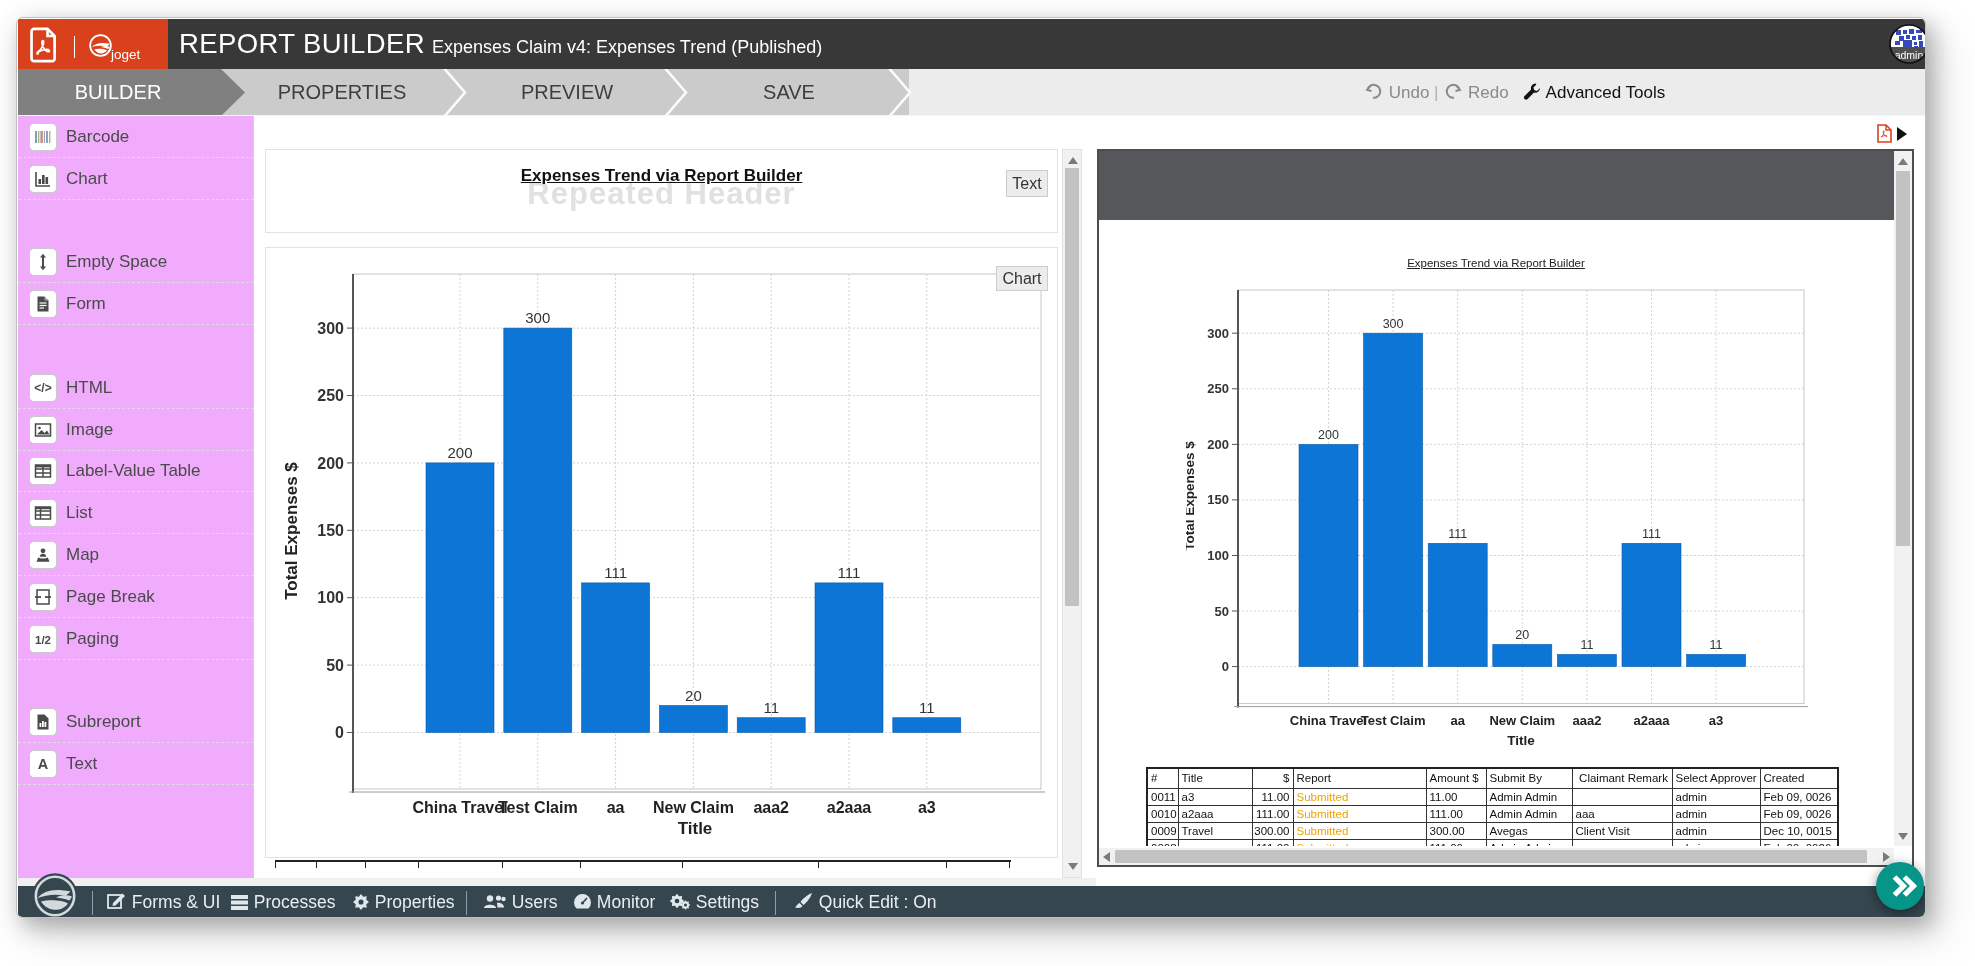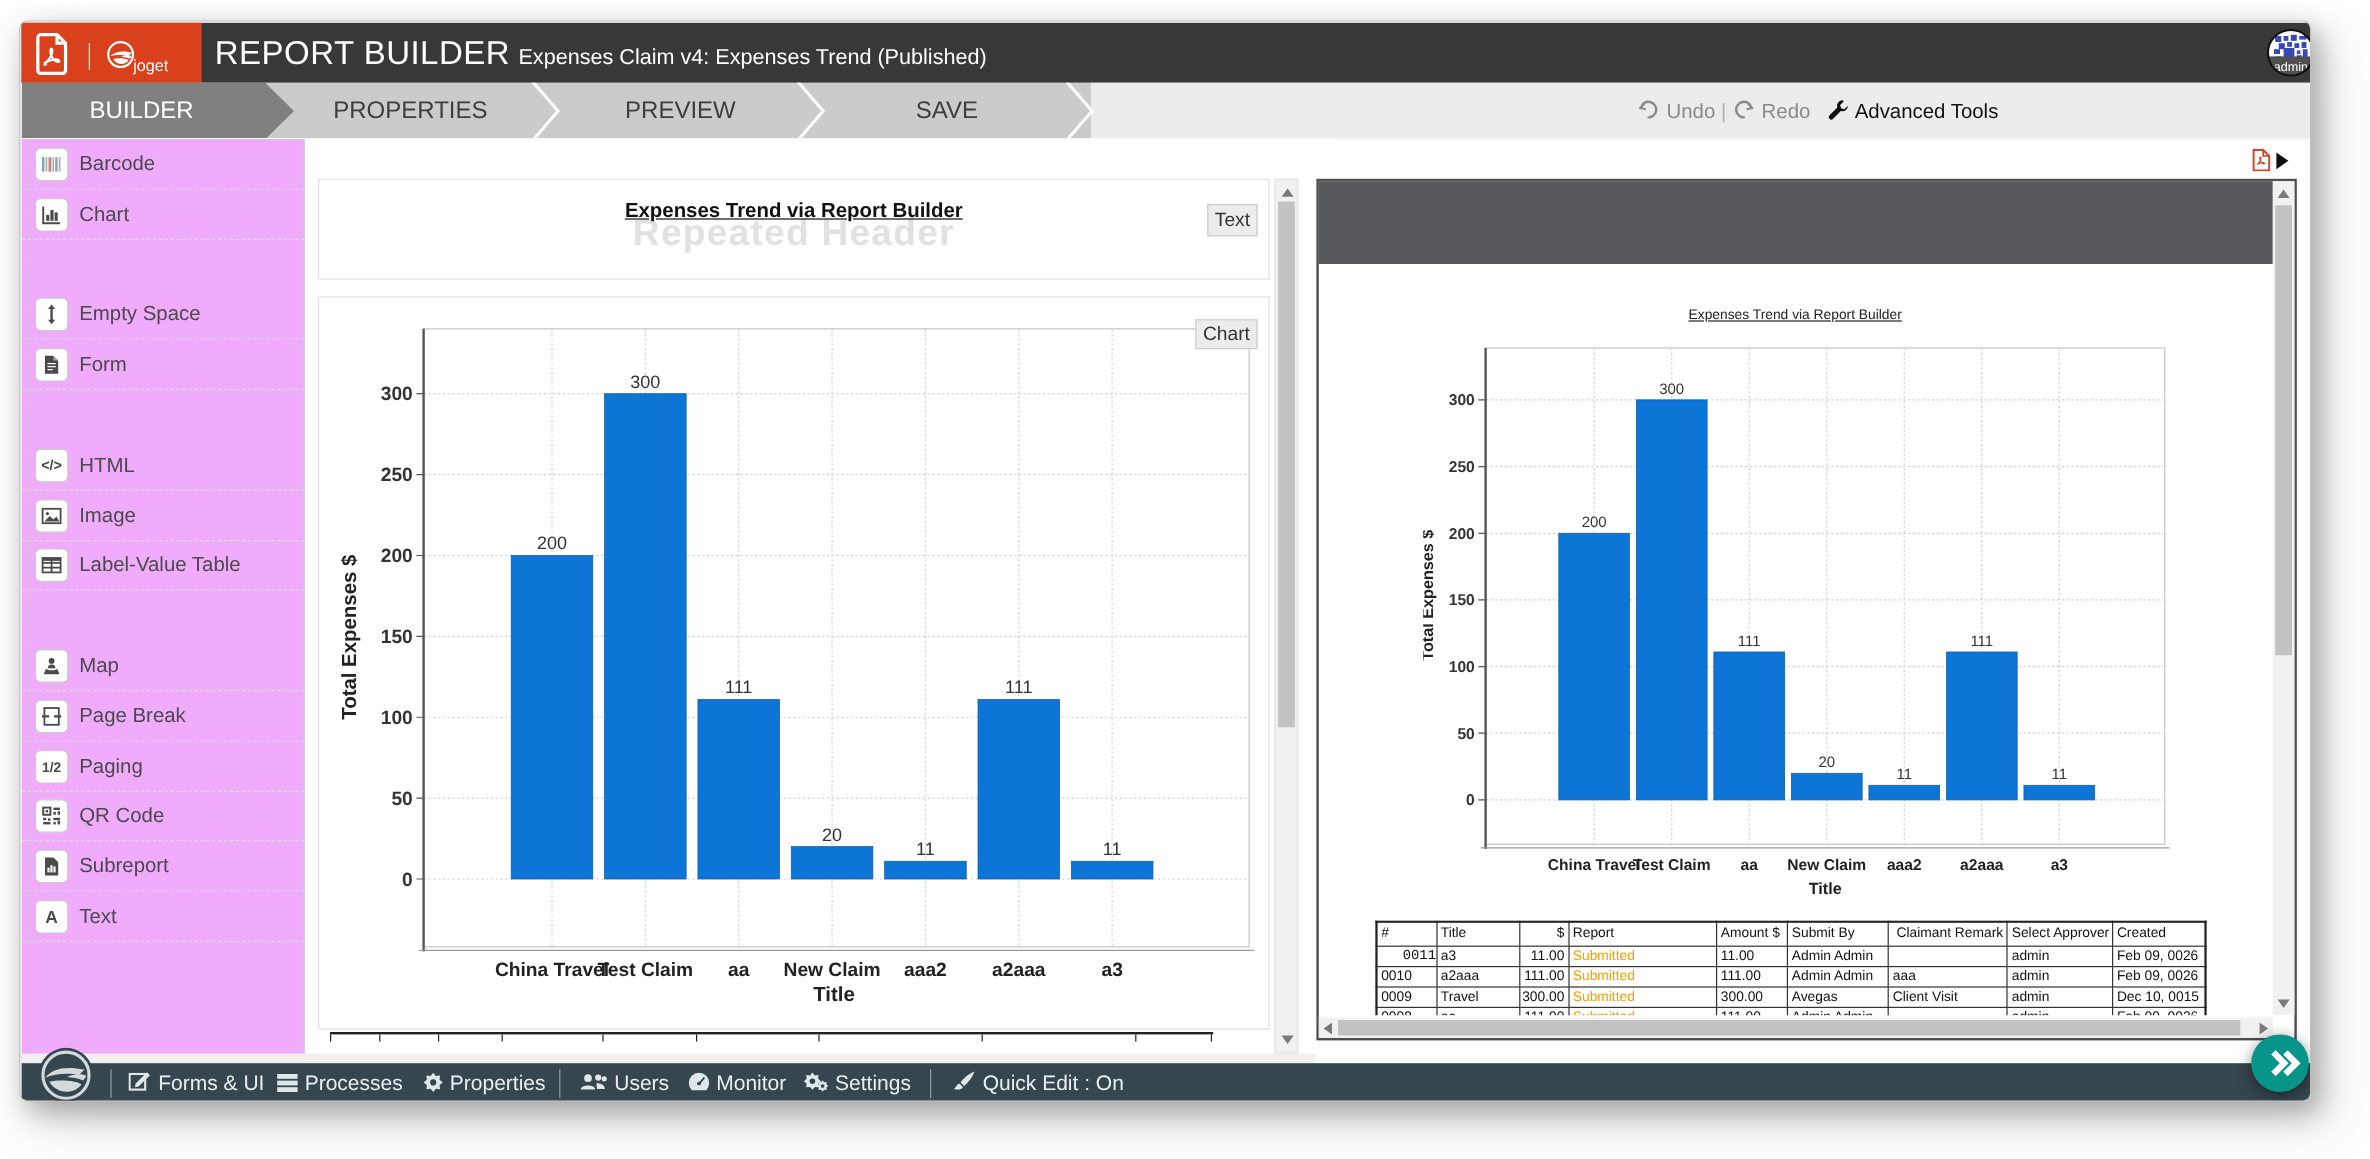--- a/index.html
+++ b/index.html
@@ -184,20 +184,32 @@
           <svg width="18" height="18" viewBox="0 0 18 18" style="position:absolute;left:4px;top:4px">
             <rect x="1.5" y="3" width="15" height="12" fill="none" stroke="#4a4a4a" stroke-width="1.5"></rect>
             <line x1="1.5" y1="7" x2="16.5" y2="7" stroke="#4a4a4a" stroke-width="1.5"></line>
             <line x1="1.5" y1="11" x2="16.5" y2="11" stroke="#4a4a4a" stroke-width="1.5"></line>
             <line x1="9" y1="3" x2="9" y2="15" stroke="#4a4a4a" stroke-width="1.5"></line>
             <rect x="1.5" y="3" width="15" height="2.4" fill="#4a4a4a"></rect>
           </svg>
         </div>
         <div class="slbl">Label-Value Table</div>
       </div>
+      <div class="sitem" style="top:376.2px">
+        <div class="sbox">
+          <svg width="18" height="18" viewBox="0 0 18 18" style="position:absolute;left:4px;top:4px">
+            <rect x="1.5" y="3" width="15" height="12" fill="none" stroke="#4a4a4a" stroke-width="1.5"></rect>
+            <line x1="1.5" y1="7" x2="16.5" y2="7" stroke="#4a4a4a" stroke-width="1.5"></line>
+            <line x1="1.5" y1="11" x2="16.5" y2="11" stroke="#4a4a4a" stroke-width="1.5"></line>
+            <line x1="6.5" y1="3" x2="6.5" y2="15" stroke="#4a4a4a" stroke-width="1.5"></line>
+            <rect x="1.5" y="3" width="15" height="2.2" fill="#4a4a4a"></rect>
+          </svg>
+        </div>
+        <div class="slbl">List</div>
+      </div>
       <div class="sitem" style="top:418.0px">
         <div class="sbox">
           <svg width="18" height="18" viewBox="0 0 18 18" style="position:absolute;left:4px;top:4px">
             <circle cx="9" cy="4.8" r="2.4" fill="#4a4a4a"></circle>
             <path d="M9 7.8 C11.3 7.8 12.2 9.3 12.2 10.8 L5.8 10.8 C5.8 9.3 6.7 7.8 9 7.8 Z" fill="#4a4a4a"></path>
             <path d="M2.5 15.8 L4.2 11.5 L7 12.5 L11 12.5 L13.8 11.5 L15.5 15.8 Z" fill="#4a4a4a"></path>
           </svg>
         </div>
         <div class="slbl">Map</div>
       </div>
@@ -211,38 +223,20 @@
         </div>
         <div class="slbl">Page Break</div>
       </div>
       <div class="sitem" style="top:501.6px">
         <div class="sbox">
           <svg width="18" height="18" viewBox="0 0 18 18" style="position:absolute;left:4px;top:4px">
             <text x="9" y="13.5" font-size="11.5" font-weight="bold" fill="#4a4a4a" text-anchor="middle" font-family="Liberation Sans">1/2</text>
           </svg>
         </div>
         <div class="slbl">Paging</div>
-      </div>
-      <div class="sitem" style="top:543.4px">
-        <div class="sbox">
-          <svg width="18" height="18" viewBox="0 0 18 18" style="position:absolute;left:4px;top:4px">
-            <rect x="2" y="2" width="6" height="6" fill="none" stroke="#4a4a4a" stroke-width="1.6"></rect>
-            <rect x="4" y="4" width="2" height="2" fill="#4a4a4a"></rect>
-            <rect x="10.5" y="2" width="5.5" height="2" fill="#4a4a4a"></rect>
-            <rect x="14" y="5" width="2" height="3" fill="#4a4a4a"></rect>
-            <rect x="10.5" y="5.5" width="2" height="2.5" fill="#4a4a4a"></rect>
-            <rect x="2" y="10.5" width="2.5" height="2" fill="#4a4a4a"></rect>
-            <rect x="2" y="14" width="6" height="2" fill="#4a4a4a"></rect>
-            <rect x="6" y="11" width="2" height="2" fill="#4a4a4a"></rect>
-            <rect x="10.5" y="10.5" width="5.5" height="2" fill="#4a4a4a"></rect>
-            <rect x="10.5" y="14" width="2" height="2" fill="#4a4a4a"></rect>
-            <rect x="14" y="13" width="2" height="3" fill="#4a4a4a"></rect>
-          </svg>
-        </div>
-        <div class="slbl">QR Code</div>
       </div>
       <div class="sitem" style="top:585.2px">
         <div class="sbox">
           <svg width="18" height="18" viewBox="0 0 18 18" style="position:absolute;left:4px;top:4px">
             <path d="M3.5 1.5h7l4 4v11h-11z" fill="#4a4a4a"></path>
             <rect x="5.5" y="10" width="1.8" height="4" fill="#fff"></rect>
             <rect x="8" y="8" width="1.8" height="6" fill="#fff"></rect>
             <rect x="10.5" y="9" width="1.8" height="5" fill="#fff"></rect>
           </svg>
         </div>
@@ -414,21 +408,21 @@
             <td style="width:74px;padding-left:3px;">Title</td>
             <td style="width:41px;text-align:right;padding-right:3px;">$</td>
             <td style="width:133px;padding-left:3px;">Report</td>
             <td style="width:60px;padding-left:3px;">Amount $</td>
             <td style="width:86px;padding-left:3px;">Submit By</td>
             <td style="width:100px;padding-left:3px;text-align:center;">Claimant Remark</td>
             <td style="width:88px;padding-left:3px;">Select Approver</td>
             <td style="width:78px;padding-left:3px;">Created</td>
           </tr>
           <tr style="height:17.3px">
-            <td style="width:31px;padding-left:21px;font-family:Liberation Mono, monospace;">0011</td>
+            <td style="width:31px;padding-left:3px;">0011</td>
             <td style="width:74px;padding-left:3px;">a3</td>
             <td style="width:41px;text-align:right;padding-right:3px;">11.00</td>
             <td style="width:133px;padding-left:3px;color:#f0a202;">Submitted</td>
             <td style="width:60px;padding-left:3px;">11.00</td>
             <td style="width:86px;padding-left:3px;">Admin Admin</td>
             <td style="width:100px;padding-left:3px;"></td>
             <td style="width:88px;padding-left:3px;">admin</td>
             <td style="width:78px;padding-left:3px;">Feb 09, 0026</td>
           </tr>
           <tr style="height:17.3px">

